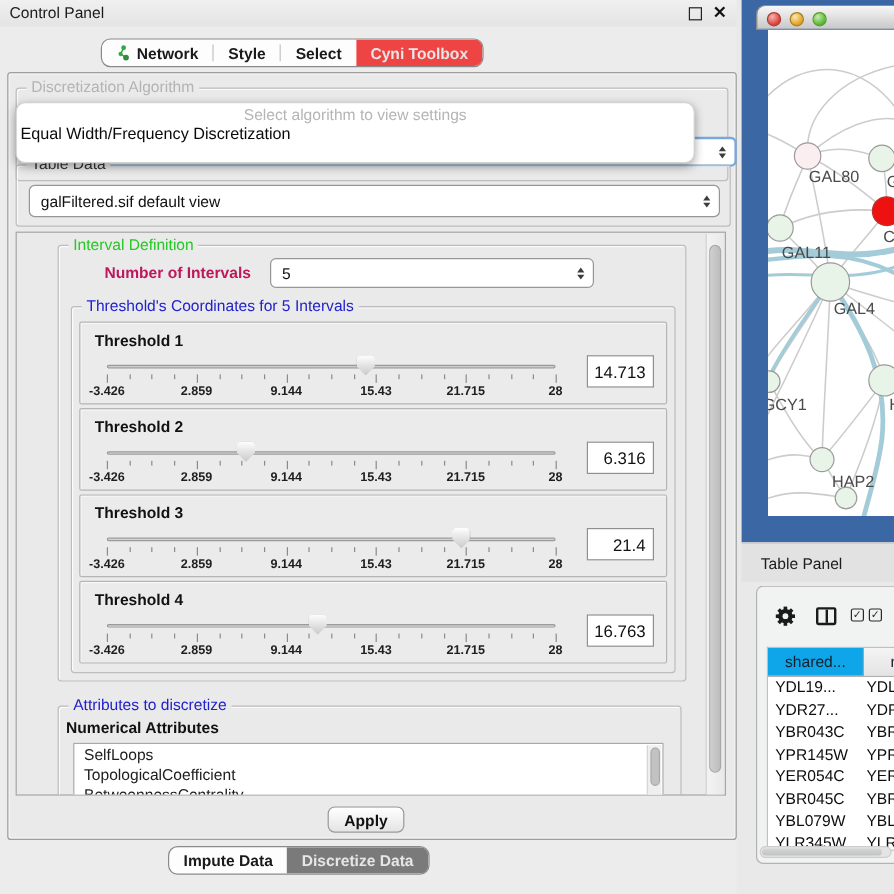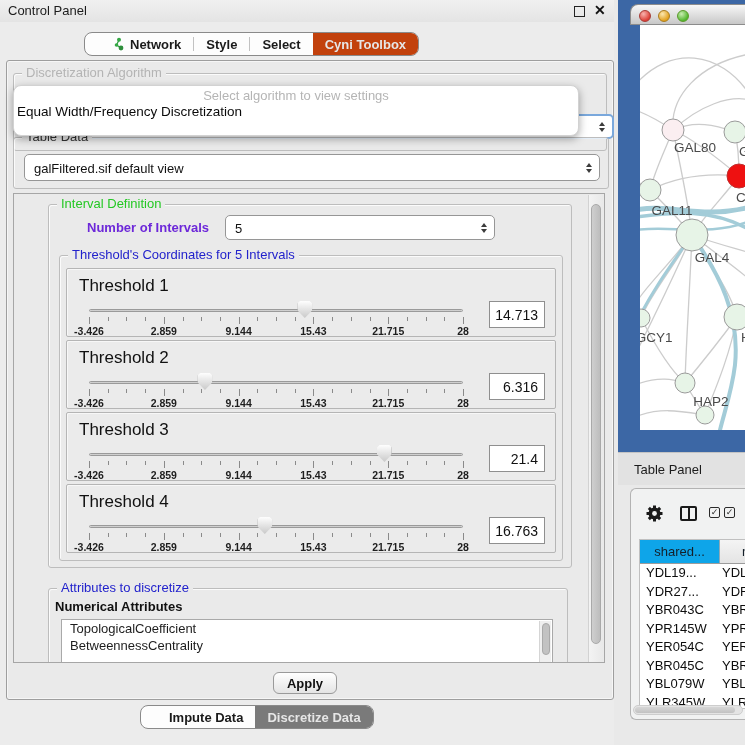--- a/index.html
+++ b/index.html
@@ -10,21 +10,21 @@
   
   #cp { position:absolute; left:0; top:0; width:614px; height:745px; background:#ececec; }
   #cp-titlebar { position:absolute; left:0; top:0; width:614px; height:22px;
     background:linear-gradient(#f0f0f0,#e4e4e4); }
   #cp-title { position:absolute; left:8px; top:3px; font-size:13px; color:#1c1c1c;text-align:right; }
   #float-icon { position:absolute; left:574px; top:6px; width:11px; height:11px; border:1.6px solid #222; background:transparent; }
   #close-icon { position:absolute; left:594px; top:2px; font-size:14px; font-weight:bold; color:#111; }
 
   
   .segbar { display:inline-flex; align-items:stretch; height:24px; background:#fdfdfd;
-    border:1px solid #8a8a8a; border-radius:8px; overflow:hidden;padding-left:16px; }
+    border:1px solid #8a8a8a; border-radius:8px; overflow:hidden; }
   .seg { display:flex; align-items:center; gap:5px; padding:0 12px; font-size:13px; font-weight:600;
     color:#1a1a1a; white-space:nowrap; }
   .seg-selected { color:#e6e6e6; }
   .seg-div { width:1px; background:#c2c2c2; margin:4px 0; }
   #top-tabs { position:absolute; left:84px; top:32px; }
   #mode-tabs { position:absolute; left:140px; top:705px; }
 
   
   #main-panel { position:absolute; left:6px; top:60px; width:608px; height:640px;
     background:#eaeaea; border:1px solid #9e9e9e; border-radius:3px;
@@ -61,28 +61,28 @@
 
   
   #scrollpane { position:absolute; left:6px; top:132px; width:592px; height:470px;
     border:1px solid #a6a6a6; background:#eaeaea; overflow:hidden; }
   #vscroll { position:absolute; right:1px; top:1px; width:15px; height:468px;
     background:linear-gradient(90deg,#f3f3f3,#e9e9e9); border-left:1px solid #d2d2d2; }
   #vscroll .vthumb { position:absolute; left:2px; top:9px; width:10px; height:440px;
     background:linear-gradient(90deg,#cfcfcf,#bdbdbd); border:1px solid #a9a9a9; border-radius:6px; }
 
   #interval-group { left:34px; top:10px; width:524px; height:364px; }
-  #num-label { position:absolute; left:38px; top:15px; font-size:13px; font-weight:bold; color:#6d28d9; }
+  #num-label { position:absolute; left:38px; top:15px; font-size:13px; font-weight:bold; color:#be185d; }
   #num-combo { left:176px; top:10px; width:270px; height:25px; }
   #thresh-group { left:10px; top:50px; width:504px; height:306px; }
 
   #thresholds { position:absolute; left:6px; top:12px; right:6px; }
   .threshold-box { position:relative; height:69px; margin-bottom:3px; background:#ebebeb;
     border:1px solid #b5b5b5; border-radius:2px; box-shadow:inset 1px 1px 0 #f7f7f7; }
-  .th-label { margin:7px 0 0 12px; font-size:17px; font-weight:normal; color:#111; }
+  .th-label { margin:7px 0 0 12px; font-size:13px; font-weight:bold; color:#111; }
   .th-row { display:flex; align-items:flex-start; padding:1px 10px 0 22px; }
   .slider { position:relative; flex:1; height:42px; margin-right:26px; }
   .track { position:absolute; left:0; right:0; top:12px; height:3px;
     background:linear-gradient(#bdbdbd,#e2e2e2); border:1px solid #9a9a9a; border-radius:3px; }
   .thumb { position:absolute; top:4px; width:15px; height:17px; transform:translateX(-50%);
     background:linear-gradient(#fefefe,#c9c9c9);
     clip-path:polygon(18% 0,82% 0,100% 14%,100% 55%,50% 100%,0 55%,0 14%);
     filter:drop-shadow(0 0 1px #777); }
   .scale { position:absolute; left:0; right:0; top:20px; height:22px; }
   .tick { position:absolute; top:0; width:1px; height:4px; background:#8a8a8a; }
@@ -168,21 +168,21 @@
         <span>Network</span>
       </div>
       <div class="seg-div"></div>
       <div class="seg">
           <span>Style</span>
         </div>
       <div class="seg-div"></div>
       <div class="seg">
           <span>Select</span>
         </div>
-      <div class="seg seg-selected" style="background: #c2410c; color: rgb(230, 230, 230);">
+      <div class="seg seg-selected" style="background: #ef4444; color: rgb(230, 230, 230);">
           <span>Cyni Toolbox</span>
         </div>
     </div>
 
     <div id="main-panel">
 
       <div id="algo-group" class="group">
         <span class="legend legend-dim">Discretization Algorithm</span>
         <div id="algo-combo" class="combo" style="border-color: rgb(122, 168, 220);">
           <span class="stepper">
@@ -379,20 +379,21 @@
                   </div>
                 </div>
               </div>
           </div>
         </div>
 
         <div id="attr-group" class="group">
           <span class="legend legend-blue" style="color: rgb(34, 34, 204);">Attributes to discretize</span>
           <div id="attr-title">Numerical Attributes</div>
           <div id="attr-list">
+            <div class="attr-item">SelfLoops</div>
               <div class="attr-item">TopologicalCoefficient</div>
               <div class="attr-item">BetweennessCentrality</div>
               <div id="attr-vscroll">
                 <div class="vthumb"></div>
               </div>
           </div>
         </div>
 
         <div id="vscroll">
             <div class="vthumb"></div>

